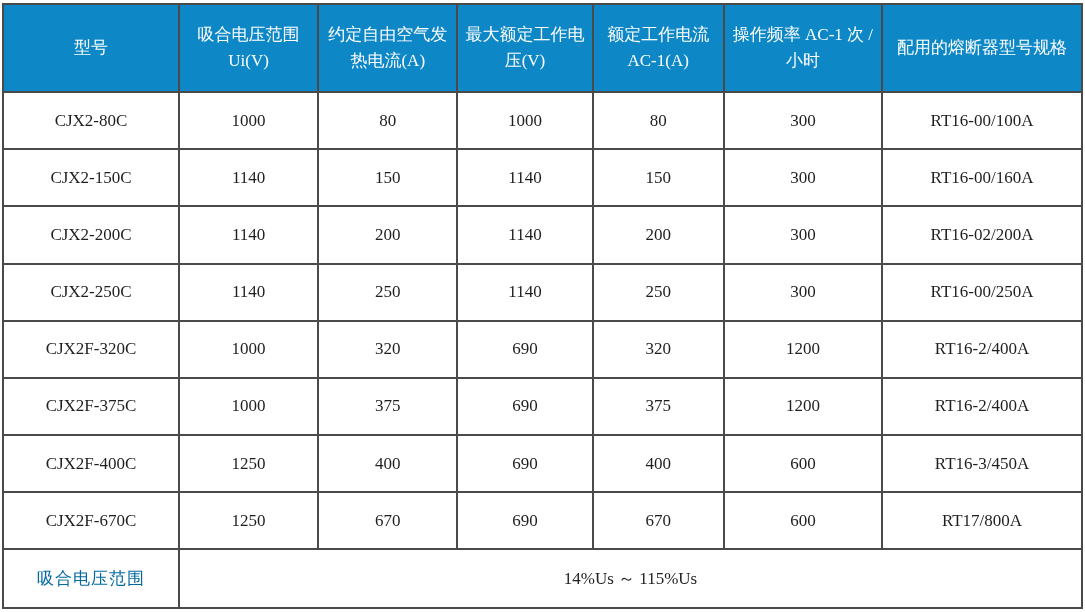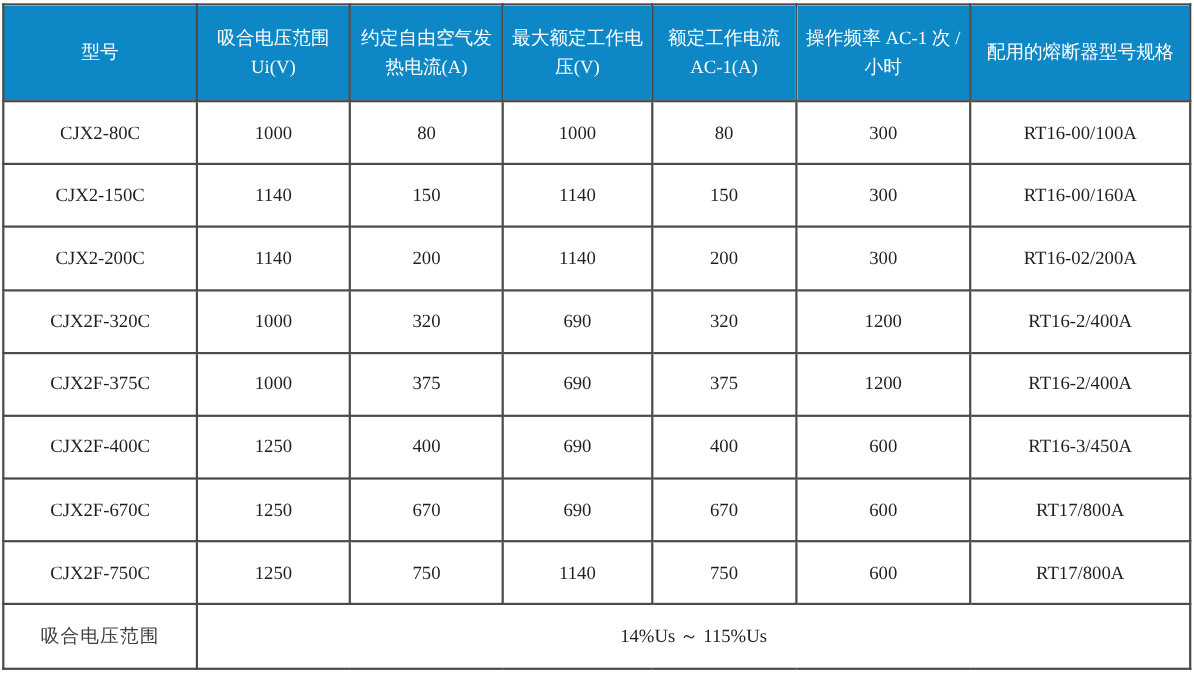--- a/index.html
+++ b/index.html
@@ -42,21 +42,21 @@
     background: #ffffff;
     color: #1f1f1f;
     font-size: 17px;
     height: 43px;
   }
   table.spec-table tr.footer-row td {
     height: 44px;
     font-size: 17px;
   }
   table.spec-table td.footer-label {
-    color: #404040;
+    color: #0369a1;
     letter-spacing: 1px;
   }
 </style>
 </head>
 <body>
 
 <div class="page">
   <table class="spec-table">
     <colgroup>
       <col style="width:16.31%">
@@ -100,20 +100,29 @@
       <tr>
         <td>CJX2-200C</td>
         <td>1140</td>
         <td>200</td>
         <td>1140</td>
         <td>200</td>
         <td>300</td>
         <td>RT16-02/200A</td>
       </tr>
       <tr>
+        <td>CJX2-250C</td>
+        <td>1140</td>
+        <td>250</td>
+        <td>1140</td>
+        <td>250</td>
+        <td>300</td>
+        <td>RT16-00/250A</td>
+      </tr>
+      <tr>
         <td>CJX2F-320C</td>
         <td>1000</td>
         <td>320</td>
         <td>690</td>
         <td>320</td>
         <td>1200</td>
         <td>RT16-2/400A</td>
       </tr>
       <tr>
         <td>CJX2F-375C</td>
@@ -135,28 +144,19 @@
       </tr>
       <tr>
         <td>CJX2F-670C</td>
         <td>1250</td>
         <td>670</td>
         <td>690</td>
         <td>670</td>
         <td>600</td>
         <td>RT17/800A</td>
       </tr>
-      <tr>
-        <td>CJX2F-750C</td>
-        <td>1250</td>
-        <td>750</td>
-        <td>1140</td>
-        <td>750</td>
-        <td>600</td>
-        <td>RT17/800A</td>
-      </tr>
       <tr class="footer-row">
         <td class="footer-label">吸合电压范围</td>
         <td colspan="6">14%Us ～ 115%Us</td>
       </tr>
     </tbody>
   </table>
 </div>
 
 </body></html>

